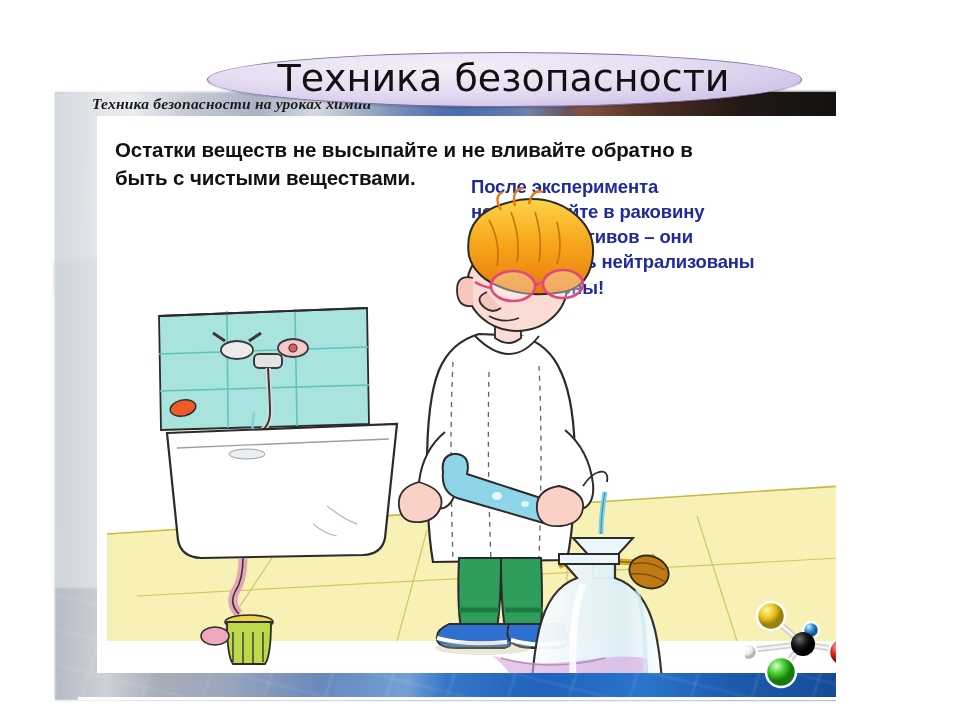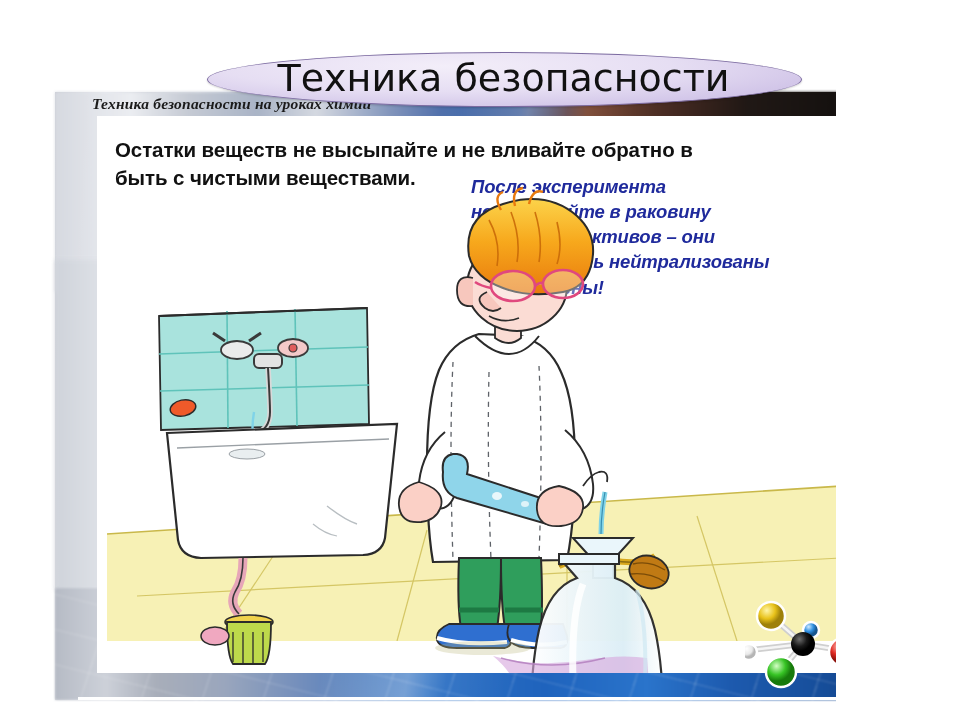--- a/index.html
+++ b/index.html
@@ -178,21 +178,21 @@
   .blue-rule {
     position: absolute;
     left: 374px; top: 58px;
     width: 360px;
     font-size: 18.5px;
     font-weight: bold;
     color: #1f2a9c;
     line-height: 1.36;
     letter-spacing: -0.15px;
   }
-  .blue-rule span { display: block; font-style: italic; }
+  .blue-rule span { display: block; }
 
   
   .cartoon { position: absolute; left: 0; top: 70px; width: 744px; height: 487px; }
 
   
   .molecule { position: absolute; left: 745px; top: 592px; width: 125px; height: 105px; z-index: 7; }
 
   
   .page-num {
     position: absolute;

